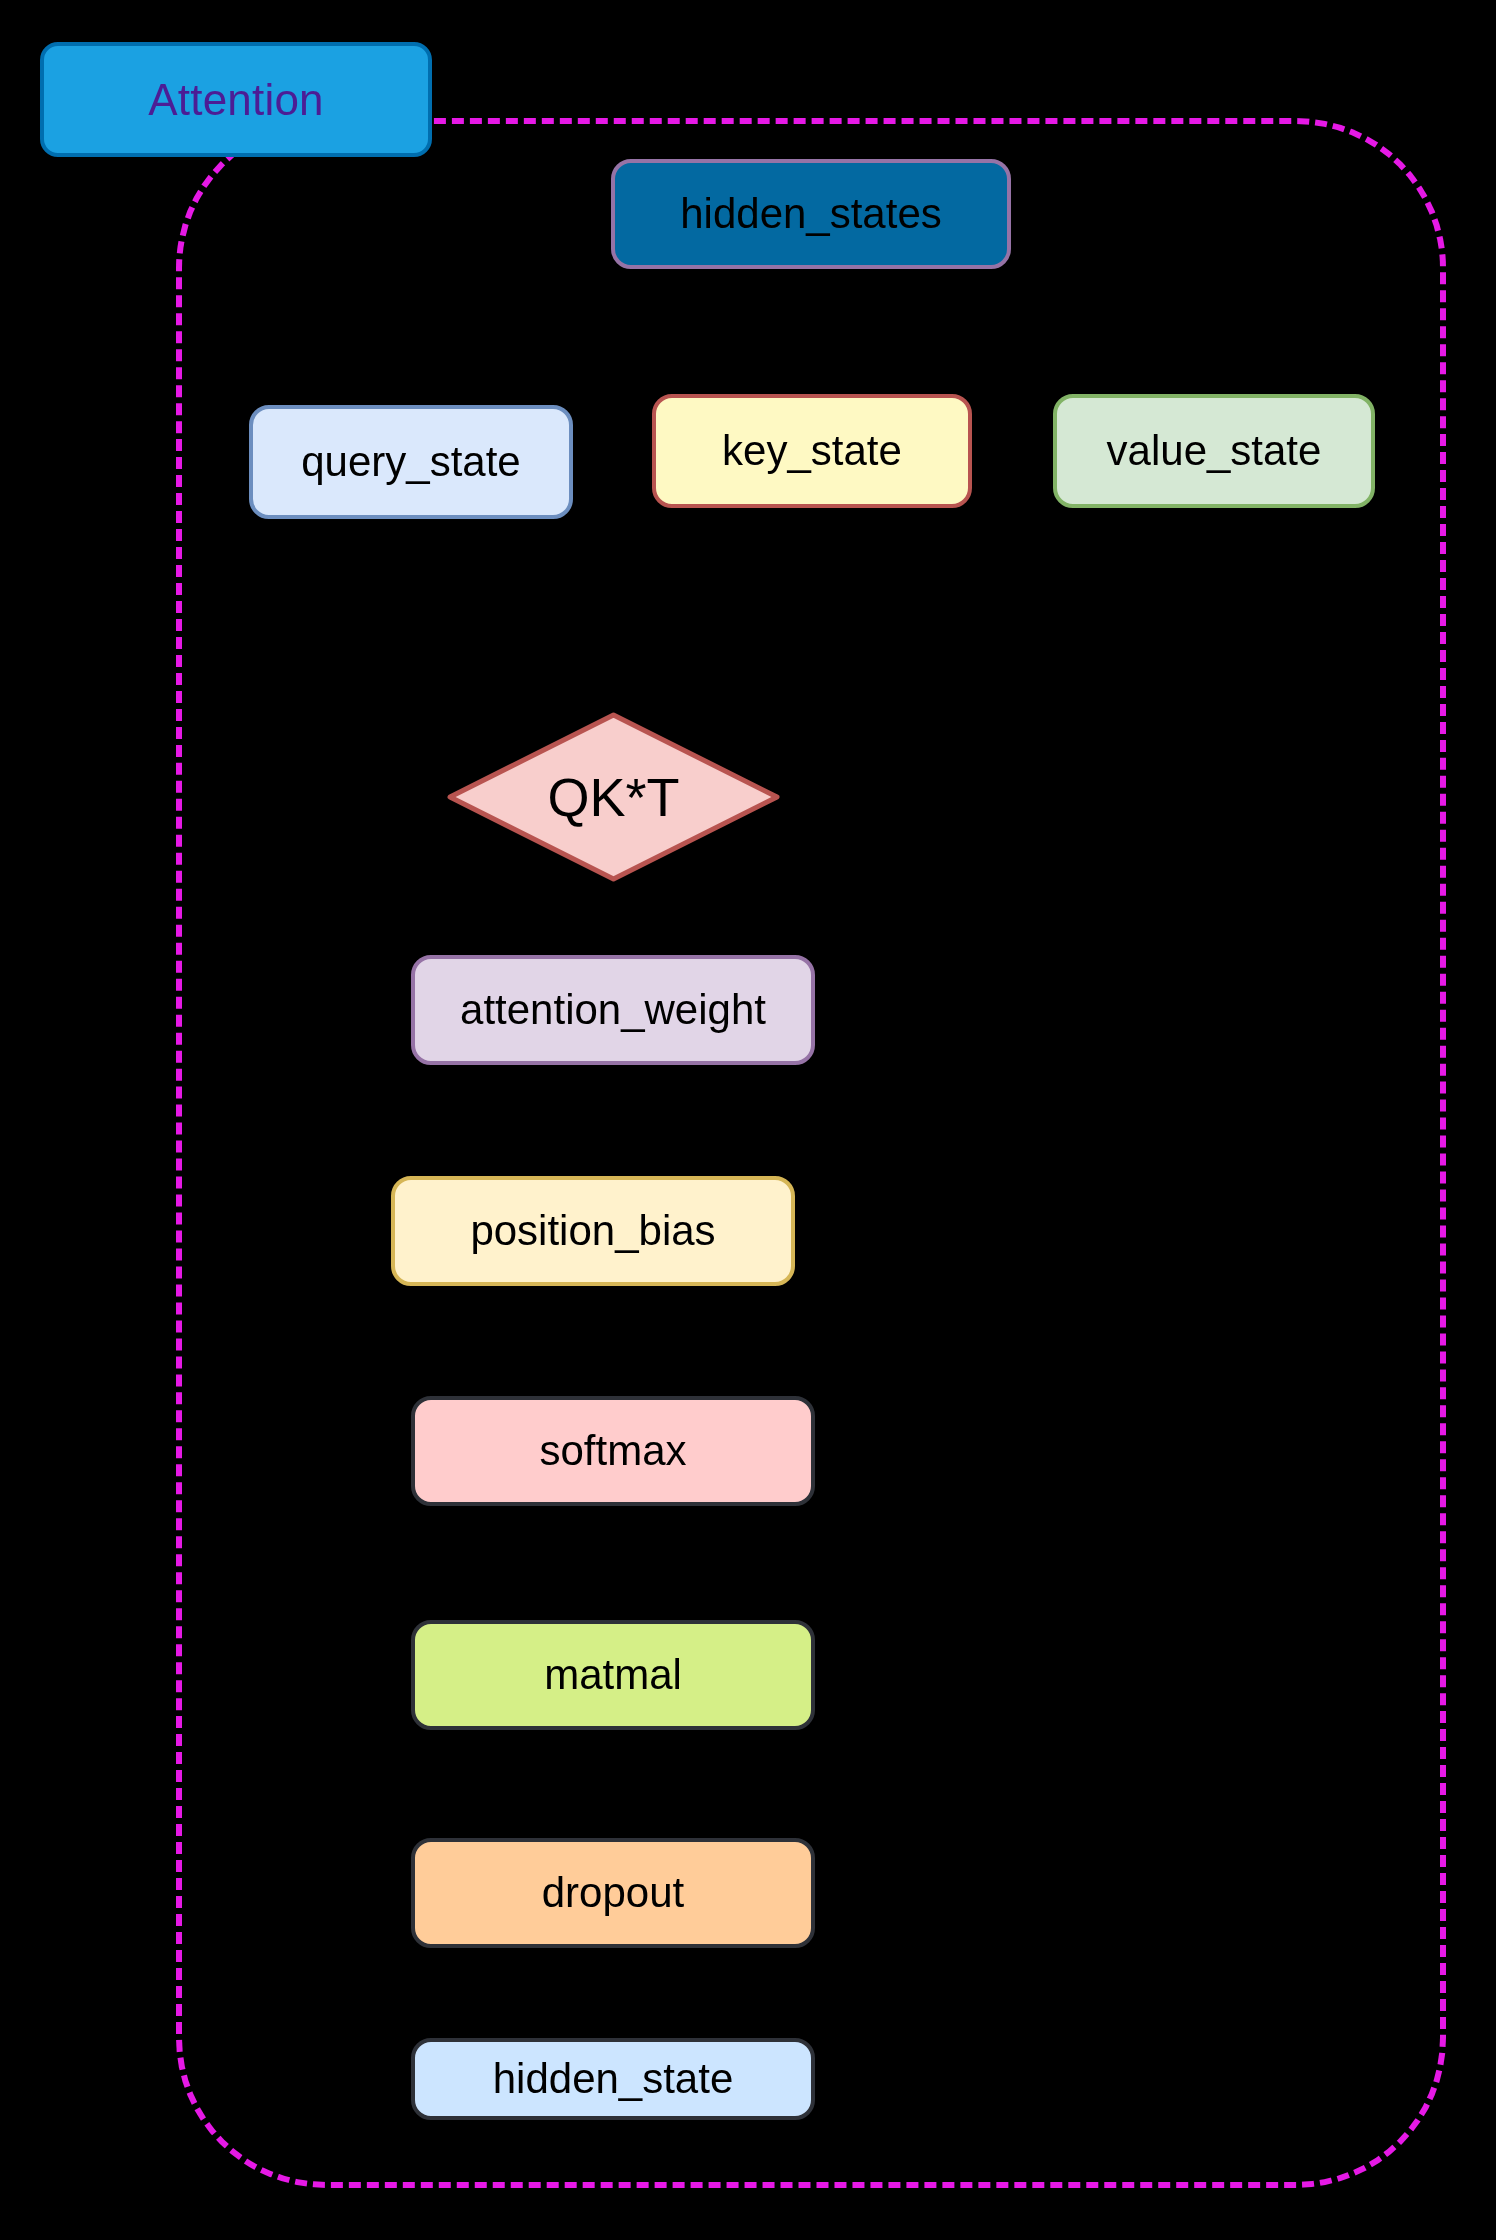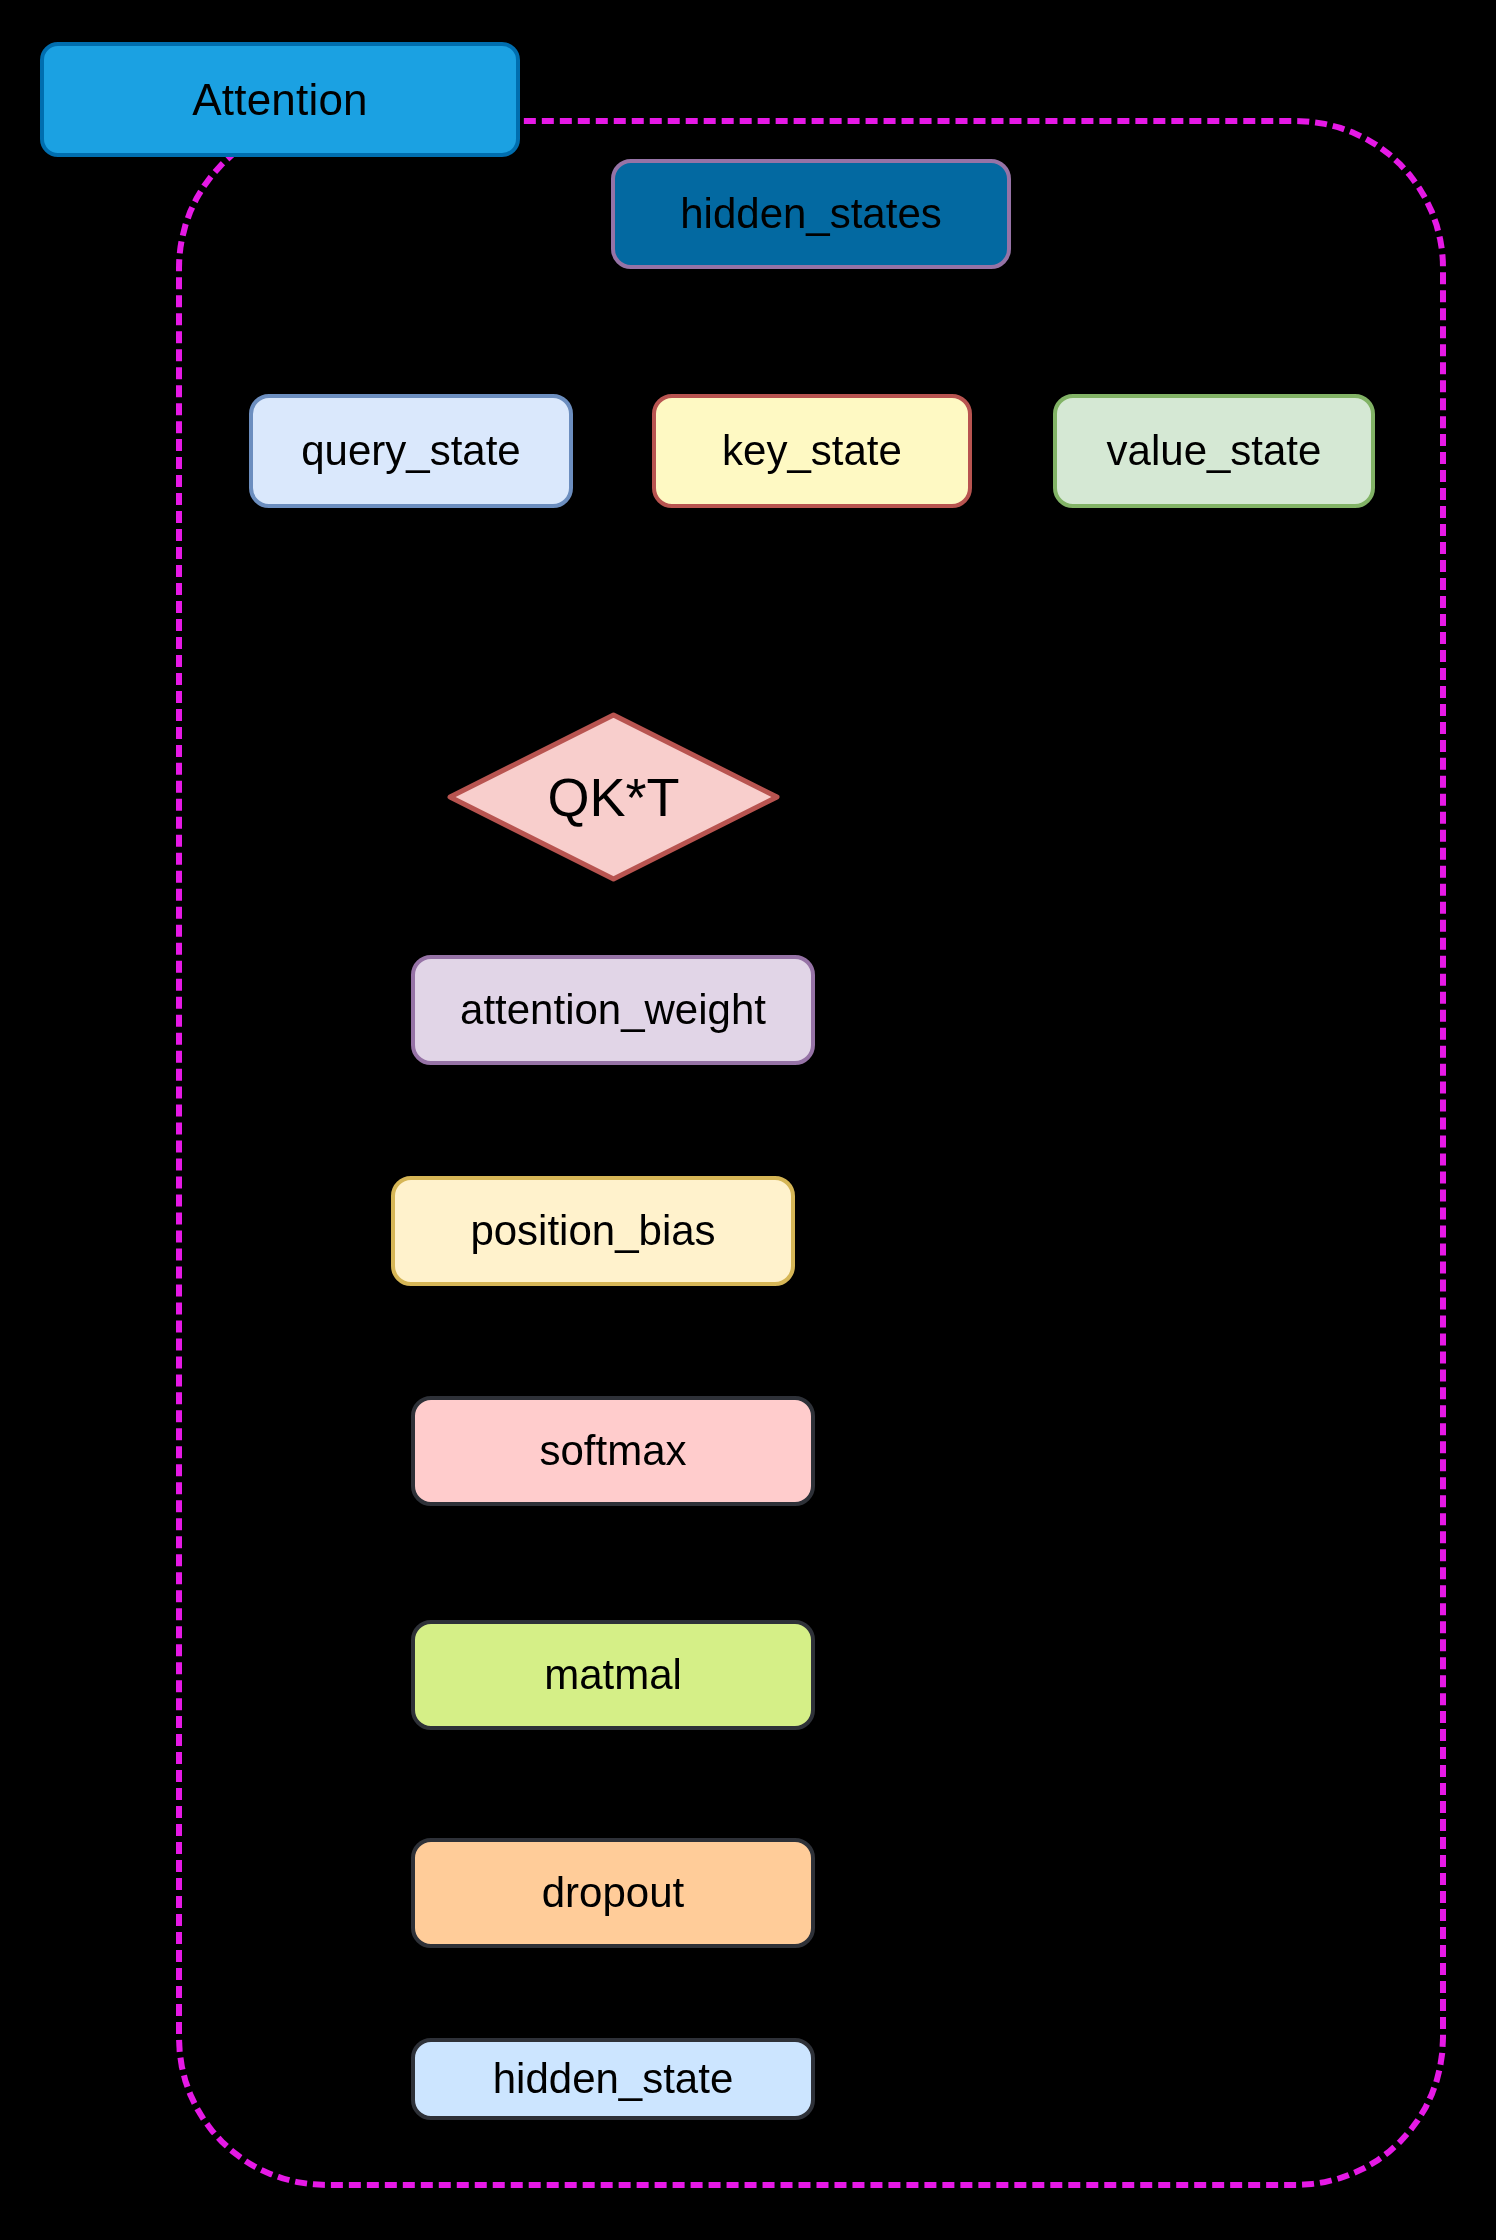--- a/index.html
+++ b/index.html
@@ -30,30 +30,30 @@
     border-radius: 150px;
     box-sizing: border-box;
     background: transparent;
   }
 
   
   .subgraph-title {
     position: absolute;
     left: 40px;
     top: 42px;
-    width: 480px;
+    width: 392px;
     height: 115px;
     background: #1ba1e2;
     border: 4px solid #006eaf;
     border-radius: 18px;
     box-sizing: border-box;
     display: flex;
     align-items: center;
     justify-content: center;
-    color: #000000;
+    color: #4c1d95;
     font-size: 44px;
     letter-spacing: 0.2px;
     z-index: 5;
   }
 
   
   .node {
     position: absolute;
     box-sizing: border-box;
     display: flex;
@@ -96,21 +96,21 @@
 <div id="canvas">
 
   <div class="subgraph-border"></div>
 
   <div class="subgraph-title">Attention</div>
 
   <div id="nodes-layer">
       <div class="node" style="left: 611px; top: 159px; width: 400px; height: 110px; background: #0369a1; border-color: rgb(150, 115, 166);">
         <span>hidden_states</span>
       </div>
-      <div class="node" style="left: 249px; top: 394px; width: 324px; height: 114px; background: rgb(218, 232, 252); border-color: rgb(108, 142, 191);">
+      <div class="node" style="left: 249px; top: 405px; width: 324px; height: 114px; background: rgb(218, 232, 252); border-color: rgb(108, 142, 191);">
         <span>query_state</span>
       </div>
       <div class="node" style="left: 652px; top: 394px; width: 320px; height: 114px; background: #fef9c3; border-color: rgb(184, 84, 80);">
         <span>key_state</span>
       </div>
       <div class="node" style="left: 1053px; top: 394px; width: 322px; height: 114px; background: rgb(213, 232, 212); border-color: rgb(130, 179, 102);">
         <span>value_state</span>
       </div>
       <div class="diamond-wrap" style="left: 447px; top: 712px; width: 333px; height: 170px;">
         <svg width="333" height="170" viewBox="0 0 333 170">

